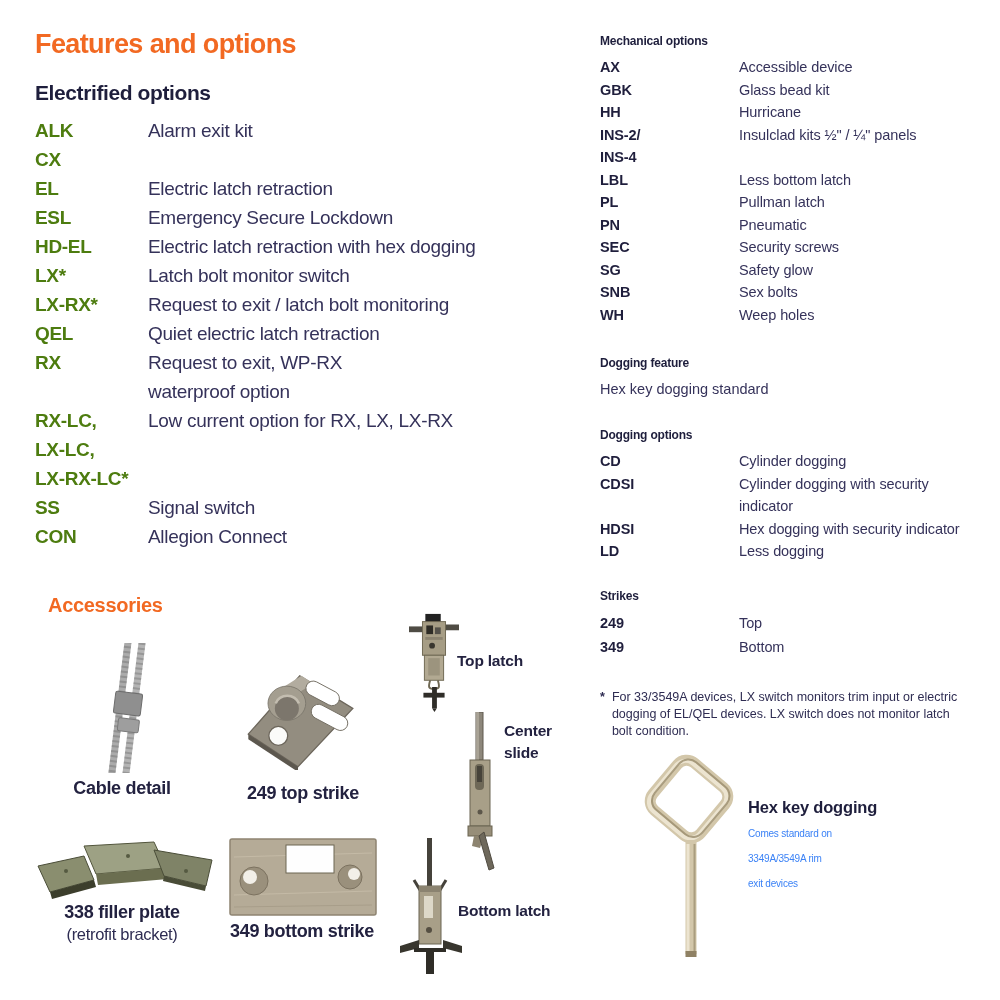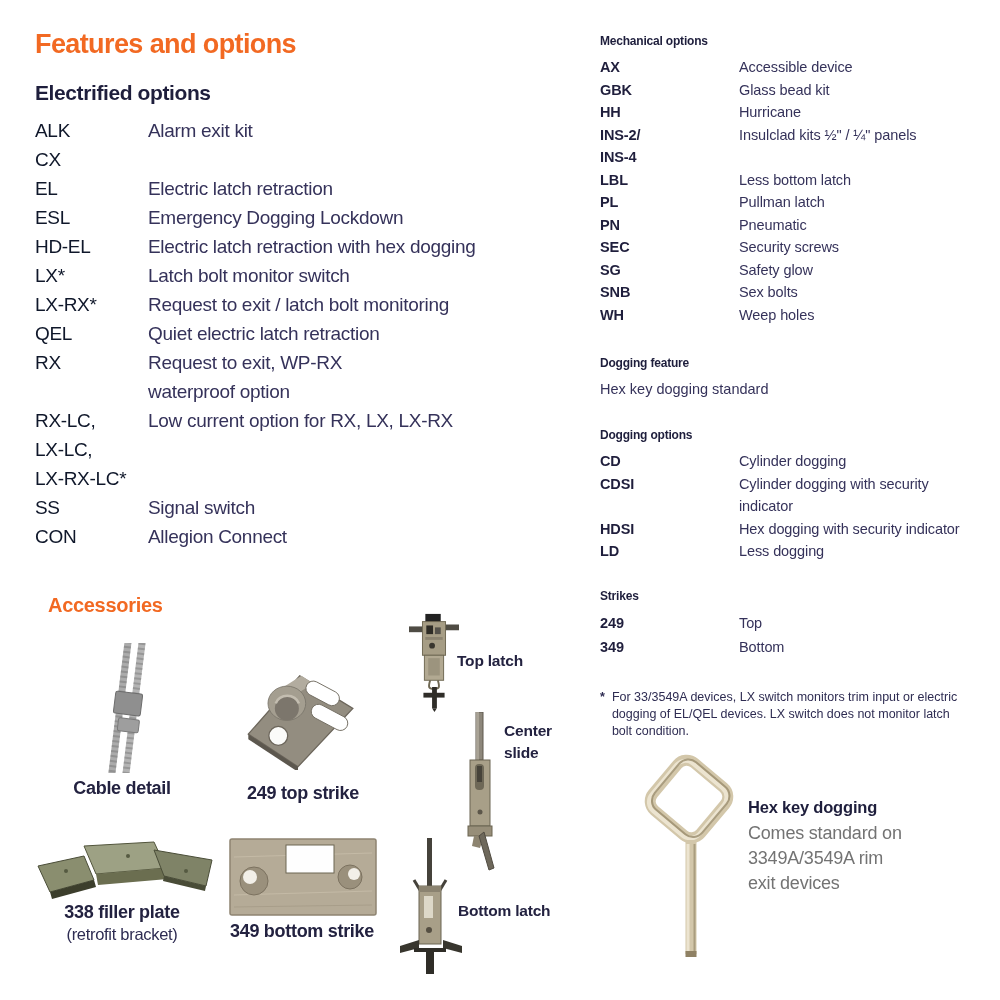--- a/index.html
+++ b/index.html
@@ -9,21 +9,21 @@
   }
   .abs{position:absolute;}
   h1,h2,h3,p{margin:0;}
 
   
   .left-col{position:absolute;left:35px;top:30px;width:525px;}
   .page-title{font-size:27px;line-height:28px;font-weight:bold;color:#F26922;letter-spacing:-0.6px;}
   .sec-h2{font-size:21px;line-height:22px;font-weight:bold;color:#1E1E3C;letter-spacing:-0.4px;margin-top:24px;}
   .elec-rows{margin-top:12px;}
   .elec-rows .row{display:flex;font-size:19px;line-height:29px;letter-spacing:-0.3px;}
-  .elec-rows .code{width:113px;flex:none;font-weight:normal;white-space:pre;color:#0f172a;}
+  .elec-rows .code{width:113px;flex:none;font-weight:bold;white-space:pre;color:#4d7c0f;}
   .elec-rows .desc{white-space:pre;color:#35325A;}
 
   
   .right-col{position:absolute;left:600px;top:30px;width:400px;}
   .right-col h3{font-size:12px;line-height:22px;font-weight:bold;color:#1E1E3C;letter-spacing:-0.2px;margin-bottom:4px;}
   .rc-rows .row{display:flex;font-size:14.5px;line-height:22.5px;letter-spacing:-0.1px;gap:44px;}
   .rc-rows .code{width:95px;flex:none;font-weight:bold;white-space:pre;color:#1F1E3C;}
   .rc-rows .desc{white-space:pre;color:#35325A;}
   .sec-dogfeat{margin-top:26px;}
   .sec-dogfeat .plain{font-size:14.5px;line-height:22px;color:#35325A;}
@@ -36,21 +36,21 @@
   
   .acc-title{position:absolute;left:48px;top:594px;font-size:20px;line-height:22px;font-weight:bold;color:#F26922;letter-spacing:-0.3px;}
   .cap{position:absolute;font-weight:bold;font-size:18px;line-height:21px;color:#232240;text-align:center;letter-spacing:-0.3px;}
   .cap-sub{position:absolute;font-size:16.5px;line-height:20px;color:#2E2C52;text-align:center;letter-spacing:-0.3px;}
   .cap-sm{position:absolute;font-weight:bold;font-size:15.5px;line-height:22px;color:#232240;letter-spacing:-0.2px;white-space:nowrap;}
   .cap-sm.wrap{white-space:normal;}
 
   
   .hexkey-text{position:absolute;left:748px;top:796px;width:195px;}
   .hexkey-text .hk-title{font-size:16.5px;line-height:22px;font-weight:bold;color:#1E1E3C;letter-spacing:-0.2px;margin-bottom:3px;}
-  .hexkey-text .hk-body{font-size:18px;line-height:25px;color:#737373;white-space:pre;letter-spacing:-0.2px;}
+  .hexkey-text .hk-body{font-size:10px;line-height:25px;color:#3b82f6;white-space:pre;letter-spacing:-0.2px;}
 
   svg{display:block;}
 </style>
 </head>
 <body>
 
 <div class="page">
 
   <div class="left-col">
     <h1 class="page-title">Features and options</h1>
@@ -63,21 +63,21 @@
         </div>
       <div class="row">
           <span class="code">CX</span>
         </div>
       <div class="row">
           <span class="code">EL</span>
           <span class="desc">Electric latch retraction</span>
         </div>
       <div class="row">
           <span class="code">ESL</span>
-          <span class="desc">Emergency Dogging Lockdown</span>
+          <span class="desc">Emergency Secure Lockdown</span>
         </div>
       <div class="row">
           <span class="code">HD-EL</span>
           <span class="desc">Electric latch retraction with hex dogging</span>
         </div>
       <div class="row">
           <span class="code">LX*</span>
           <span class="desc">Latch bolt monitor switch</span>
         </div>
       <div class="row">

